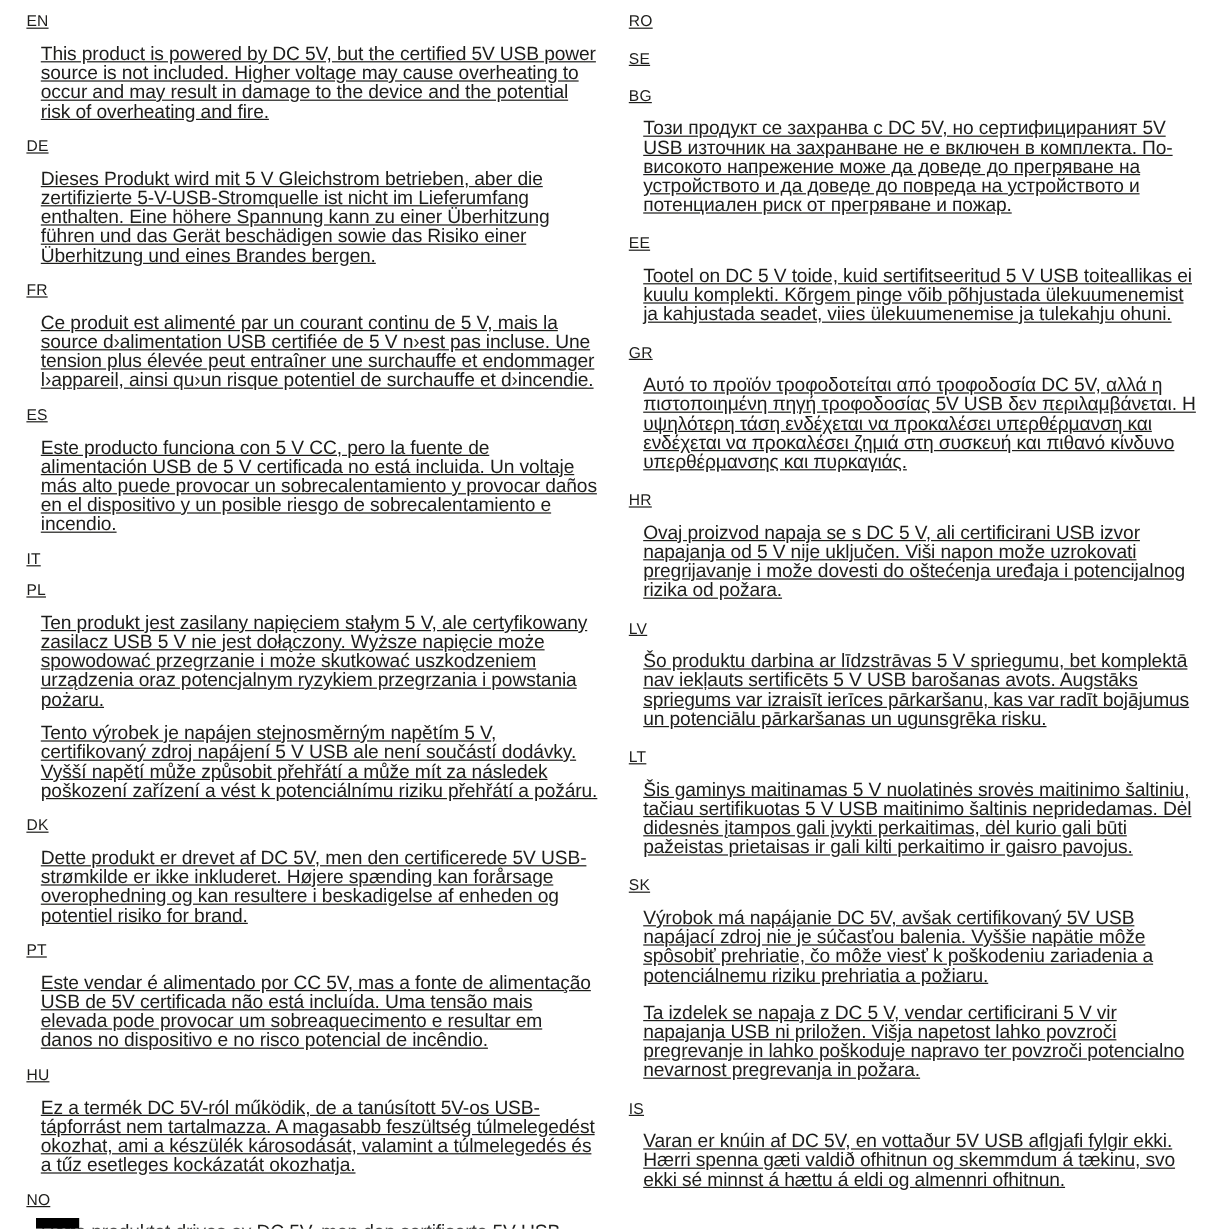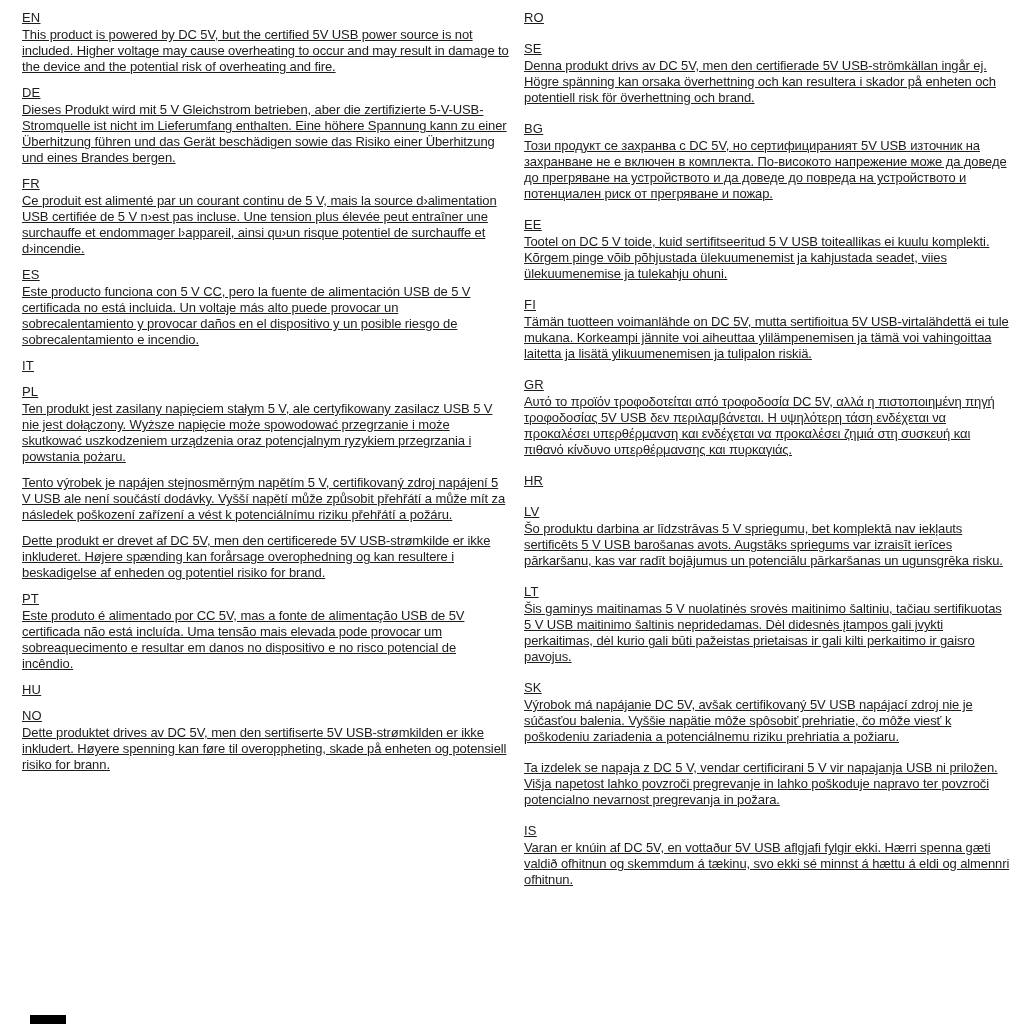--- a/index.html
+++ b/index.html
@@ -33,23 +33,23 @@
   }
   .col-left .block { margin-bottom: 10px; }
   .col-right .block { margin-bottom: 15px; }
   .lang {
     font-size: 13px;
     line-height: 16px;
     margin: 0 0 1px 0;
     letter-spacing: 0.2px;
   }
   .text {
-    font-size: 13px;
+    font-size: 16px;
     line-height: 16px;
-    margin: 0;
+    margin: 12px;
     letter-spacing: -0.1px;
   }
   .corner-mark {
     position: absolute;
     left: 30px;
     bottom: 0;
     width: 36px;
     height: 9px;
     background: #000000;
   }
@@ -81,61 +81,59 @@
         <p class="lang">IT</p>
       </div>
       <div class="block">
         <p class="lang">PL</p>
         <p class="text">Ten produkt jest zasilany napięciem stałym 5 V, ale certyfikowany zasilacz USB 5 V nie jest dołączony. Wyższe napięcie może spowodować przegrzanie i może skutkować uszkodzeniem urządzenia oraz potencjalnym ryzykiem przegrzania i powstania pożaru.</p>
       </div>
       <div class="block">
         <p class="text">Tento výrobek je napájen stejnosměrným napětím 5 V, certifikovaný zdroj napájení 5 V USB ale není součástí dodávky. Vyšší napětí může způsobit přehřátí a může mít za následek poškození zařízení a vést k potenciálnímu riziku přehřátí a požáru.</p>
       </div>
       <div class="block">
+        <p class="lang">DK</p>
         <p class="text">Dette produkt er drevet af DC 5V, men den certificerede 5V USB-strømkilde er ikke inkluderet. Højere spænding kan forårsage overophedning og kan resultere i beskadigelse af enheden og potentiel risiko for brand.</p>
       </div>
       <div class="block">
         <p class="lang">PT</p>
-        <p class="text">Este produto é alimentado por CC 5V, mas a fonte de alimentação USB de 5V certificada não está incluída. Uma tensão mais elevada pode provocar um sobreaquecimento e resultar em danos no dispositivo e no risco potencial de incêndio.</p>
+        <p class="text">Este vendar é alimentado por CC 5V, mas a fonte de alimentação USB de 5V certificada não está incluída. Uma tensão mais elevada pode provocar um sobreaquecimento e resultar em danos no dispositivo e no risco potencial de incêndio.</p>
       </div>
       <div class="block">
         <p class="lang">HU</p>
+        <p class="text">Ez a termék DC 5V-ról működik, de a tanúsított 5V-os USB-tápforrást nem tartalmazza. A magasabb feszültség túlmelegedést okozhat, ami a készülék károsodását, valamint a túlmelegedés és a tűz esetleges kockázatát okozhatja.</p>
       </div>
       <div class="block">
         <p class="lang">NO</p>
         <p class="text">Dette produktet drives av DC 5V, men den sertifiserte 5V USB-strømkilden er ikke inkludert. Høyere spenning kan føre til overoppheting, skade på enheten og potensiell risiko for brann.</p>
       </div>
     </div>
 
     <div class="column col-right">
       <div class="block">
         <p class="lang">RO</p>
       </div>
       <div class="block">
         <p class="lang">SE</p>
-        <p class="text">Denna produkt drivs av DC 5V, men den certifierade 5V USB-strömkällan ingår ej. Högre spänning kan orsaka överhettning och kan resultera i skador på enheten och potentiell risk för överhettning och brand.</p>
       </div>
       <div class="block">
         <p class="lang">BG</p>
         <p class="text">Този продукт се захранва с DC 5V, но сертифицираният 5V USB източник на захранване не е включен в комплекта. По-високото напрежение може да доведе до прегряване на устройството и да доведе до повреда на устройството и потенциален риск от прегряване и пожар.</p>
       </div>
       <div class="block">
         <p class="lang">EE</p>
         <p class="text">Tootel on DC 5 V toide, kuid sertifitseeritud 5 V USB toiteallikas ei kuulu komplekti. Kõrgem pinge võib põhjustada ülekuumenemist ja kahjustada seadet, viies ülekuumenemise ja tulekahju ohuni.</p>
       </div>
       <div class="block">
-        <p class="lang">FI</p>
-        <p class="text">Tämän tuotteen voimanlähde on DC 5V, mutta sertifioitua 5V USB-virtalähdettä ei tule mukana. Korkeampi jännite voi aiheuttaa ylilämpenemisen ja tämä voi vahingoittaa laitetta ja lisätä ylikuumenemisen ja tulipalon riskiä.</p>
-      </div>
-      <div class="block">
         <p class="lang">GR</p>
         <p class="text">Αυτό το προϊόν τροφοδοτείται από τροφοδοσία DC 5V, αλλά η πιστοποιημένη πηγή τροφοδοσίας 5V USB δεν περιλαμβάνεται. Η υψηλότερη τάση ενδέχεται να προκαλέσει υπερθέρμανση και ενδέχεται να προκαλέσει ζημιά στη συσκευή και πιθανό κίνδυνο υπερθέρμανσης και πυρκαγιάς.</p>
       </div>
       <div class="block">
         <p class="lang">HR</p>
+        <p class="text">Ovaj proizvod napaja se s DC 5 V, ali certificirani USB izvor napajanja od 5 V nije uključen. Viši napon može uzrokovati pregrijavanje i može dovesti do oštećenja uređaja i potencijalnog rizika od požara.</p>
       </div>
       <div class="block">
         <p class="lang">LV</p>
         <p class="text">Šo produktu darbina ar līdzstrāvas 5 V spriegumu, bet komplektā nav iekļauts sertificēts 5 V USB barošanas avots. Augstāks spriegums var izraisīt ierīces pārkaršanu, kas var radīt bojājumus un potenciālu pārkaršanas un ugunsgrēka risku.</p>
       </div>
       <div class="block">
         <p class="lang">LT</p>
         <p class="text">Šis gaminys maitinamas 5 V nuolatinės srovės maitinimo šaltiniu, tačiau sertifikuotas 5 V USB maitinimo šaltinis nepridedamas. Dėl didesnės įtampos gali įvykti perkaitimas, dėl kurio gali būti pažeistas prietaisas ir gali kilti perkaitimo ir gaisro pavojus.</p>
       </div>
       <div class="block">

